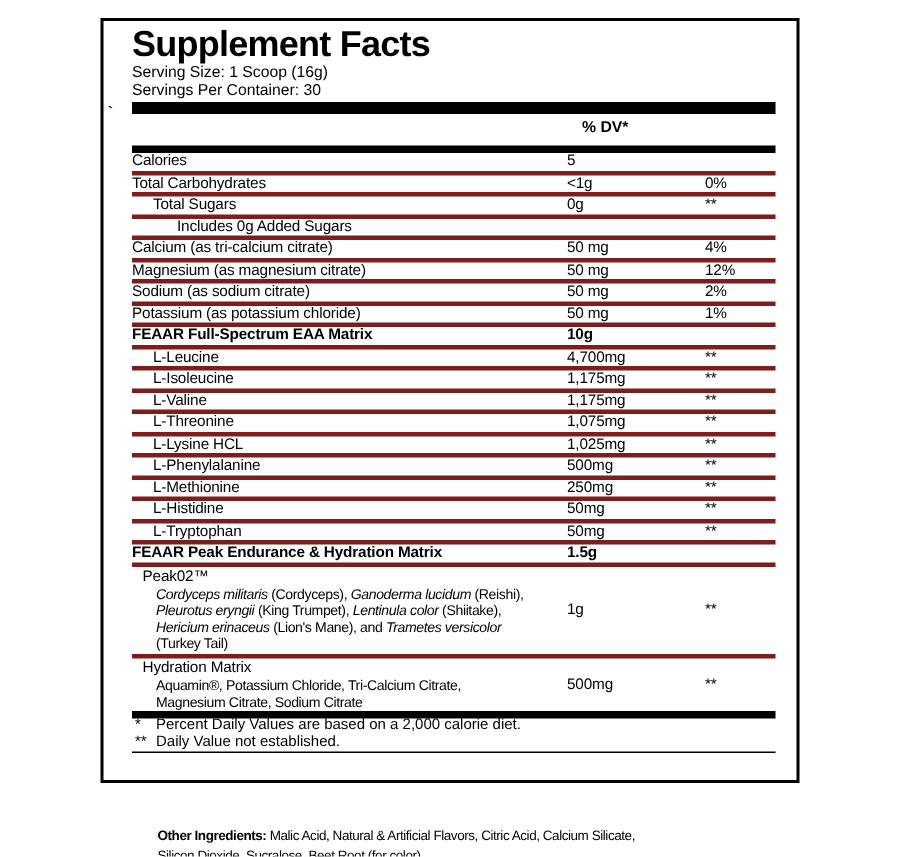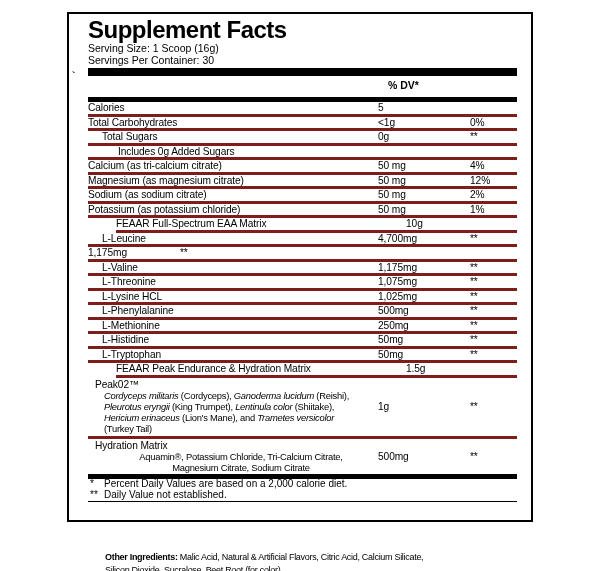--- a/index.html
+++ b/index.html
@@ -24,28 +24,28 @@
   .c-dv   { flex:1 1 auto;margin-left:10px; }
 
   .head { display:flex; height:21px; padding-top:1px; align-items:flex-start; }
   .head .c-amt { font-weight:bold; font-size:10.5px; line-height:10px; white-space:pre-line; }
   .head .c-dv  { font-weight:bold; font-size:10.5px; padding-top:2px; }
 
   .row { display:flex; align-items:center; border-bottom:3px solid #7f1d1d;
          min-height:14.5px; font-size:10.2px; letter-spacing:-0.1px; line-height:11px; }
   .ind1 .c-name { padding-left:14px; }
   .ind2 .c-name { padding-left:30px; }
-  .bold { font-weight:normal;margin-left:28px; }
+  .bold { font-weight:bold; }
 
   .row.tall { padding:1px 0; }
   .row.last { border-bottom:none; }
   .sub-head { padding-left:7px; line-height:11px; }
   .desc { padding-left:16px; font-size:9.4px; letter-spacing:-0.25px; line-height:11.3px; }
   .dline { white-space:nowrap; }
-  .pre { white-space:pre-line;text-align:center; }
+  .pre { white-space:pre-line; }
   .desc i { font-style:italic; }
 
   .fn { display:flex; font-size:10px; line-height:10.5px; }
   .fn-m { flex:0 0 16px; padding-left:2px; }
   .hairline { height:1px; background:#000; margin-top:1px; }
 
   .other { position:absolute; left:105px; top:538px; width:470px;
            font-size:9px; letter-spacing:-0.3px; line-height:13px; white-space:pre-line; }
 </style>
 </head>
@@ -112,20 +112,21 @@
       <div class="c-name">FEAAR Full-Spectrum EAA Matrix</div>
       <div class="c-amt">10g</div>
       <div class="c-dv"></div>
     </div>
     <div class="row ind1">
       <div class="c-name">L-Leucine</div>
       <div class="c-amt">4,700mg</div>
       <div class="c-dv">**</div>
     </div>
     <div class="row ind1">
+      <div class="c-name">L-Isoleucine</div>
       <div class="c-amt">1,175mg</div>
       <div class="c-dv">**</div>
     </div>
     <div class="row ind1">
       <div class="c-name">L-Valine</div>
       <div class="c-amt">1,175mg</div>
       <div class="c-dv">**</div>
     </div>
     <div class="row ind1">
       <div class="c-name">L-Threonine</div>

